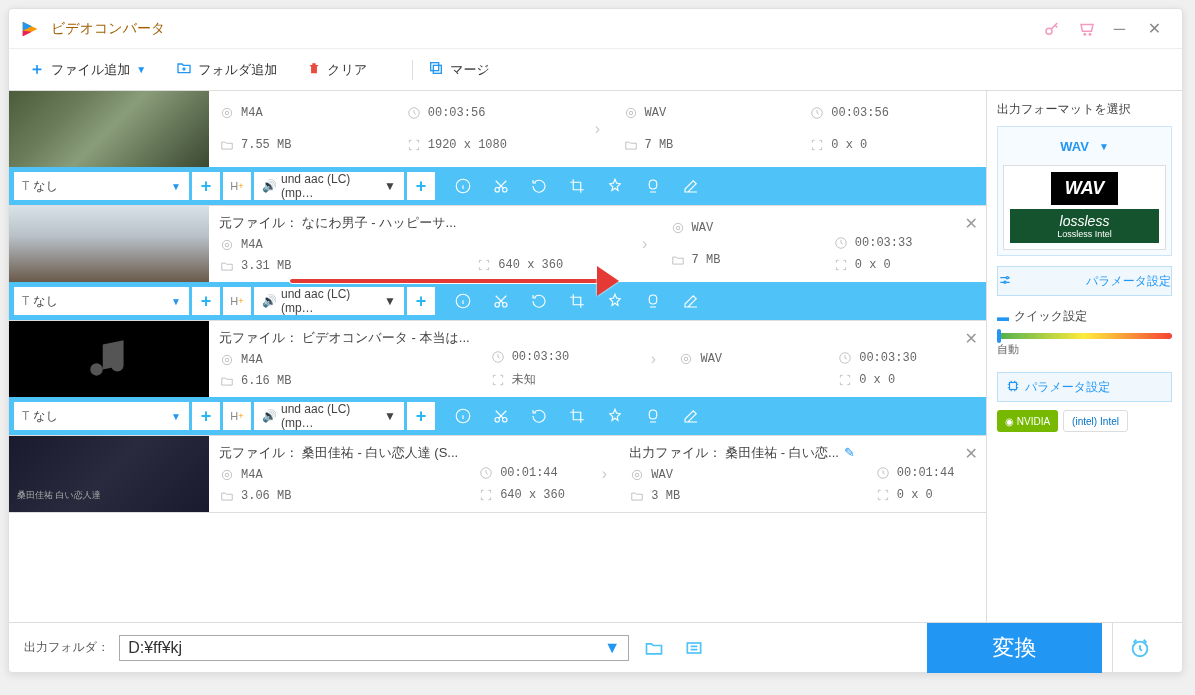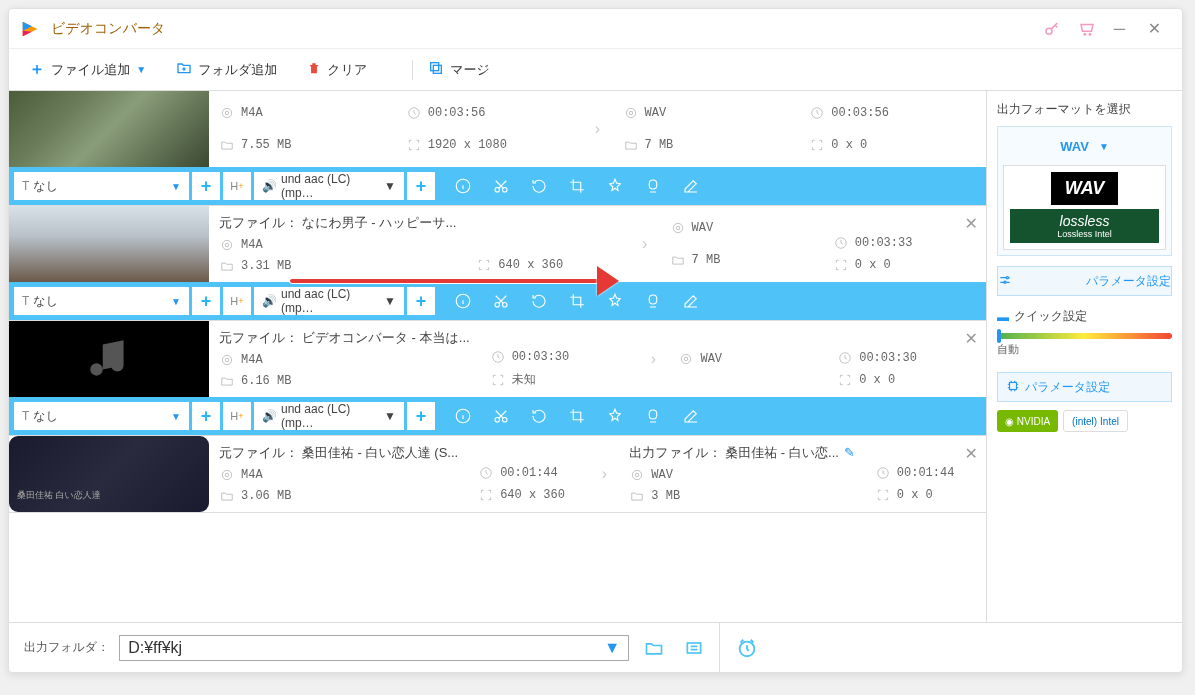--- a/index.html
+++ b/index.html
@@ -23,21 +23,21 @@
 .sep{width:1px;height:20px;background:#ddd;margin:0 15px;}
 .content{flex:1;display:flex;overflow:hidden;}
 .main{flex:1;overflow-y:auto;border-right:1px solid #ddd;}
 .side{width:195px;padding:10px;overflow-y:auto;}
 .item{border-bottom:1px solid #ddd;}
 .itop{display:flex;height:76px;}
 .thumb{width:200px;height:76px;background:#333;flex-shrink:0;}
 .th1{background:linear-gradient(135deg,#4a5c3a 0%,#6b7d5a 30%,#8a9d7a 50%,#3a4830 100%);position:relative;}
 .th2{background:linear-gradient(180deg,#d8e0e8 0%,#b8c0c8 40%,#6a5a4a 100%);position:relative;}
 .th3{background:#000;display:flex;align-items:center;justify-content:center;color:#555;}
-.th4{background:linear-gradient(135deg,#1a1a2e 0%,#2a2a3e 50%,#1a1a2e 100%);position:relative;border-radius:9px;}
+.th4{background:linear-gradient(135deg,#1a1a2e 0%,#2a2a3e 50%,#1a1a2e 100%);position:relative;}
 .th3 svg{width:50px;height:50px;}
 .info{flex:1;display:flex;}
 .icol{flex:1;padding:6px 10px;display:flex;flex-direction:column;justify-content:space-around;font-size:12px;color:#666;}
 .irow{display:flex;align-items:center;gap:6px;}
 .irow .ic{width:16px;height:16px;flex-shrink:0;color:#999;display:flex;align-items:center;justify-content:center;}
 .irow .ic svg{width:14px;height:14px;}
 .ftitle{font-size:13px;color:#444;white-space:nowrap;overflow:hidden;text-overflow:ellipsis;}
 .editpen{color:#2196f3;cursor:pointer;margin-left:5px;}
 .closex{color:#999;cursor:pointer;position:absolute;right:8px;top:8px;}
 .vdiv{width:30px;display:flex;align-items:center;justify-content:center;color:#ccc;}
@@ -723,20 +723,23 @@
         <svg width="20" height="20" viewBox="0 0 24 24" fill="none" stroke="currentColor" stroke-width="2">
           <path d="M3 7h6l2 2h10v10H3z"></path>
         </svg>
       </div>
     <div class="bic">
         <svg width="20" height="20" viewBox="0 0 24 24" fill="none" stroke="currentColor" stroke-width="2">
           <rect x="4" y="6" width="16" height="12"></rect>
           <path d="M8 10h8M8 14h8"></path>
         </svg>
       </div>
+    <div class="convbtn">
+        <span>変換</span>
+      </div>
     <div class="clockbtn">
         <svg width="22" height="22" viewBox="0 0 24 24" fill="none" stroke="currentColor" stroke-width="2">
           <circle cx="12" cy="13" r="8"></circle>
           <path d="M12 9v4l2 2M8 3l-3 3M16 3l3 3"></path>
         </svg>
       </div>
   </div>
 
   <div class="arrow-overlay">
     <div class="arrow-line"></div>

